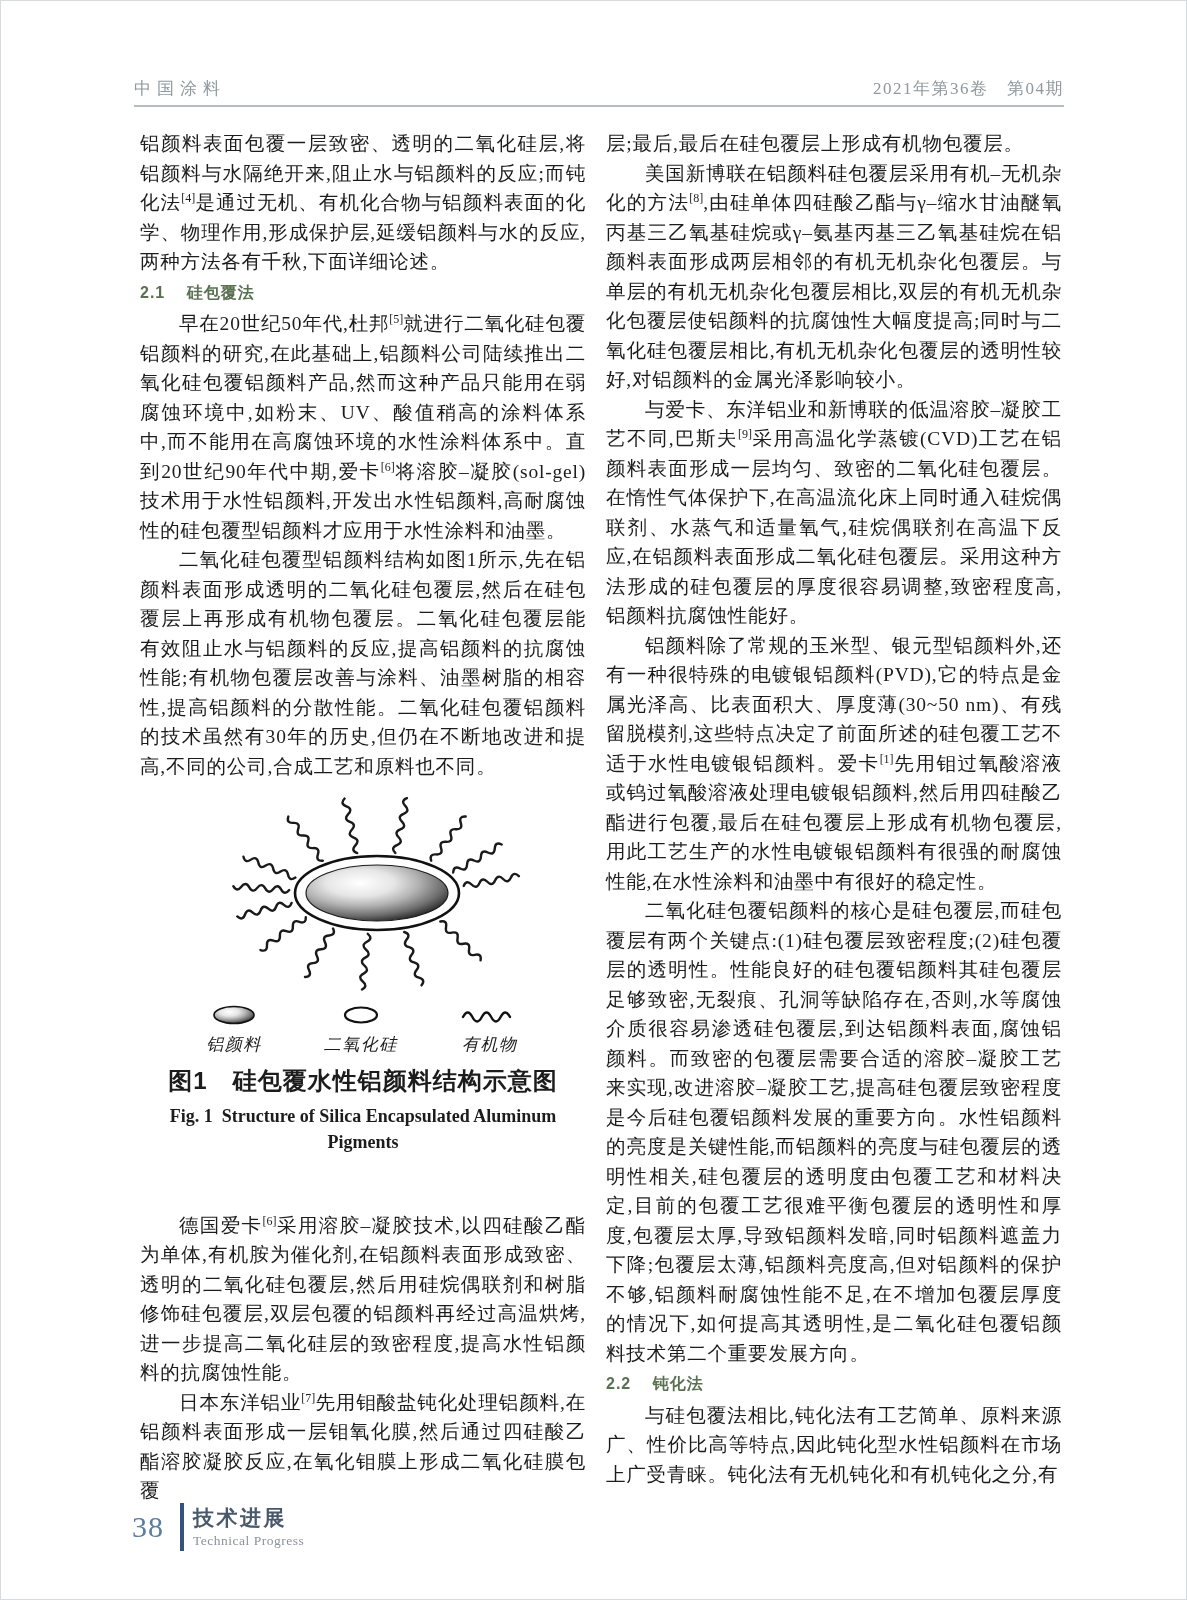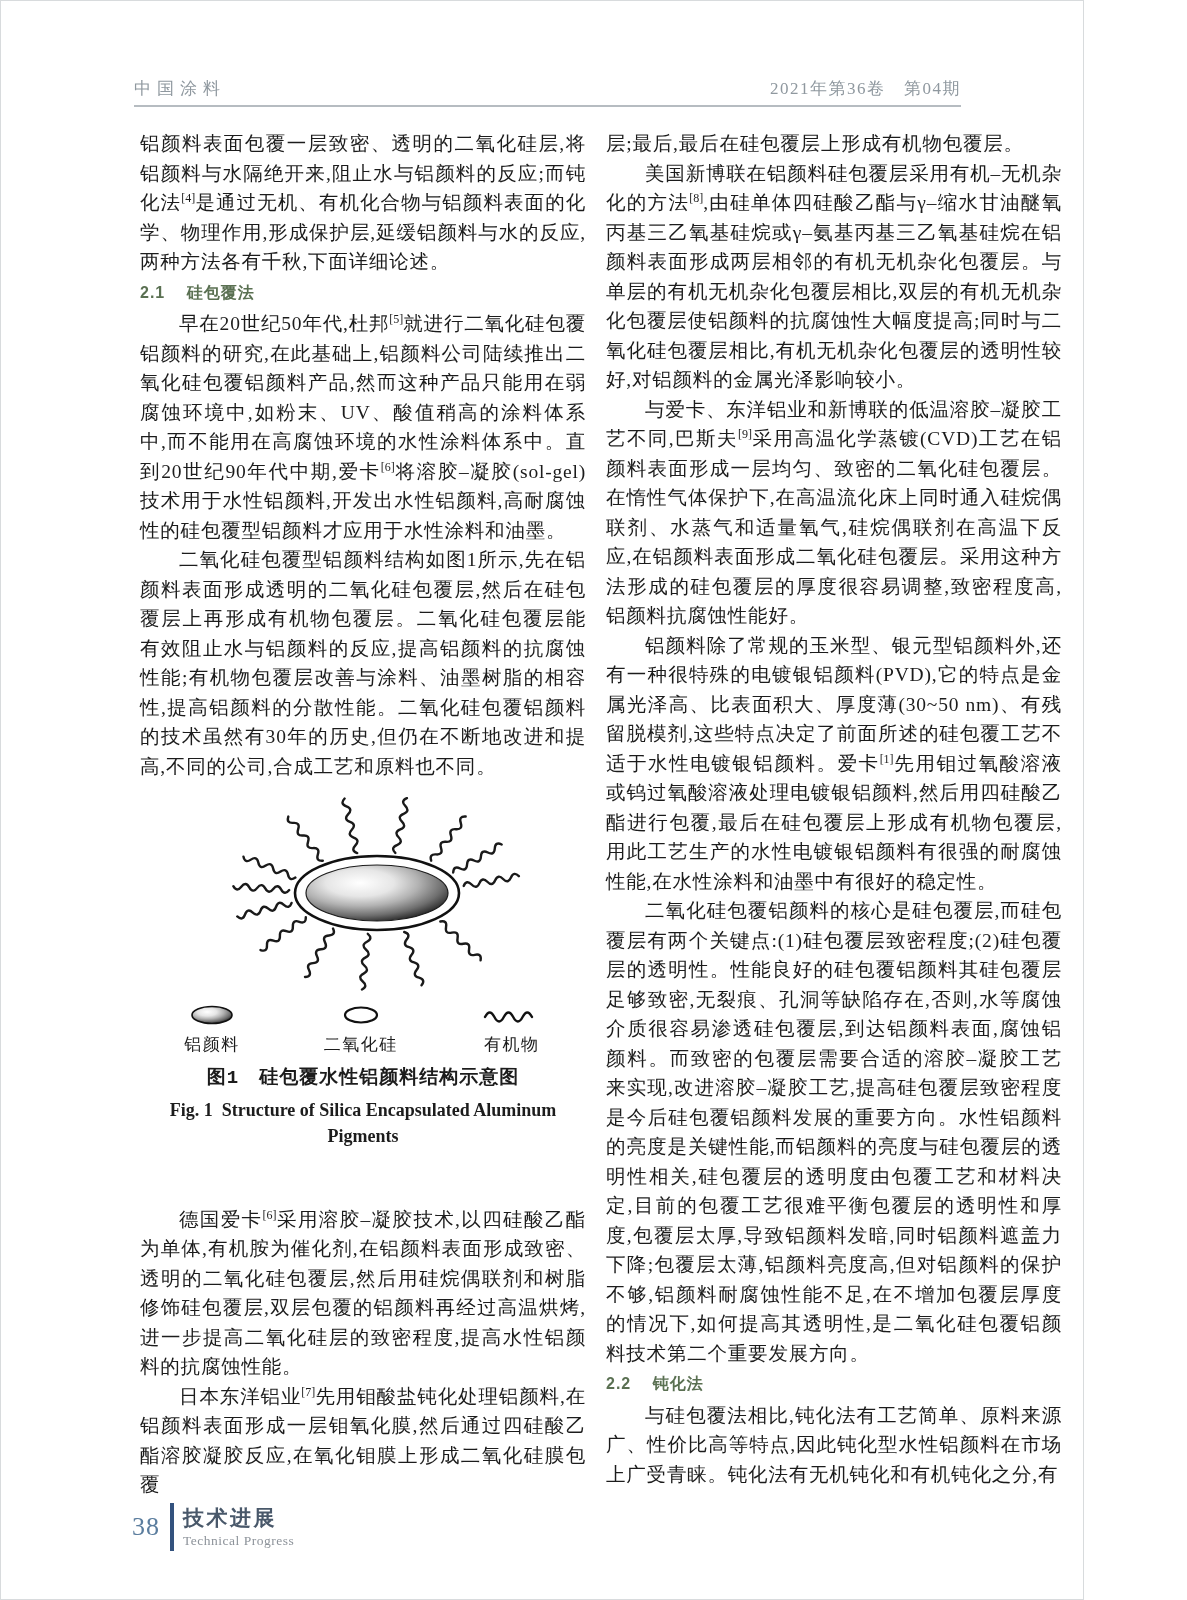--- a/index.html
+++ b/index.html
@@ -1,18 +1,18 @@
 <!DOCTYPE html>
 <html lang="zh" style="--header-gray: #8f989f; --rule-gray: #b6bcc1; --heading-green: #5a7052; --footer-num: #5b7d9e; --footer-bar: #33527e; --footer-zh: #49586a; --footer-en: #8d939a;"><head>
 <meta charset="utf-8">
 <title>中国涂料 — p.38</title>
 <style>
   html,body{margin:0;padding:0;background:#ffffff;}
   .page{
-    position:relative;width:1084px;height:1600px;background:#fff;
+    position:relative;width:1187px;height:1600px;background:#fff;
     font-family:"Liberation Serif","DejaVu Serif",serif;color:#1c1c1c;
     overflow:hidden;border:1px solid #d8dbdd;box-sizing:border-box;
   }
   
   .hdr{position:absolute;left:133px;right:122px;top:76px;display:flex;
        justify-content:space-between;align-items:baseline;
        font-size:17px;color:var(--header-gray,#8f989f);}
   .journal{letter-spacing:6px;}
   .issue{letter-spacing:1.5px;}
   .hdr-rule{position:absolute;left:133px;right:122px;top:104px;
@@ -26,30 +26,30 @@
   .para.noindent{text-indent:0;}
   sup{font-size:12px;line-height:0;letter-spacing:0;vertical-align:super;}
   .sec{margin:1px 0 2px;text-indent:0;
        font-family:"Liberation Sans","DejaVu Sans",sans-serif;
        font-size:16px;font-weight:700;color:var(--heading-green,#5a7052);
        letter-spacing:1px;line-height:29.5px;}
   .sec-num{margin-right:16px;}
   
   .fig{margin:16px 0 56px;text-align:center;text-indent:0;}
   .diagram{display:block;margin:0 auto;}
-  .legend{display:flex;justify-content:center;gap:84px;margin-top:12px;align-items:flex-end;}
+  .legend{display:flex;justify-content:center;gap:62px;margin-top:12px;align-items:flex-end;font-style:italic;}
   .leg-item{display:flex;flex-direction:column;align-items:center;gap:11px;}
   .leg-label{font-size:17px;letter-spacing:1.5px;line-height:1;}
-  .cap-zh{margin-top:14px;font-family:Liberation Mono, monospace;
-       font-weight:700;font-size:19px;letter-spacing:1px;line-height:1.2;}
+  .cap-zh{margin-top:14px;font-family:Liberation Sans, sans-serif;
+       font-weight:700;font-size:24px;letter-spacing:1px;line-height:1.2;}
   .cap-en{margin:7px auto 0;width:400px;font-weight:700;font-size:18px;
        line-height:26px;white-space:pre-wrap;letter-spacing:0;}
   
   .ftr{position:absolute;left:131px;top:1502px;display:flex;align-items:center;}
-  .pnum{font-size:26px;color:var(--footer-num,#5b7d9e);margin-right:10px;letter-spacing:1px;}
+  .pnum{font-size:30px;color:var(--footer-num,#5b7d9e);margin-right:16px;letter-spacing:1px;}
   .fbar{width:4px;height:48px;background:var(--footer-bar,#33527e);margin-right:9px;}
   .fsec-zh{font-family:"Liberation Sans","DejaVu Sans",sans-serif;font-weight:700;
        font-size:21px;color:var(--footer-zh,#49586a);letter-spacing:2.5px;line-height:1.2;}
   .fsec-en{font-size:13.5px;color:var(--footer-en,#8d939a);letter-spacing:0.5px;margin-top:2px;}
 </style>
 </head>
 <body>
 
 <div class="page">
 

